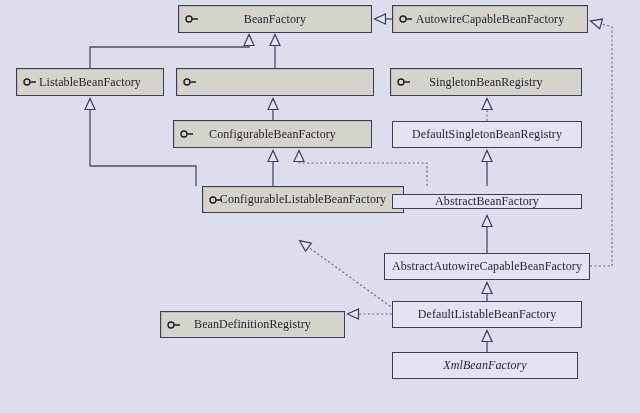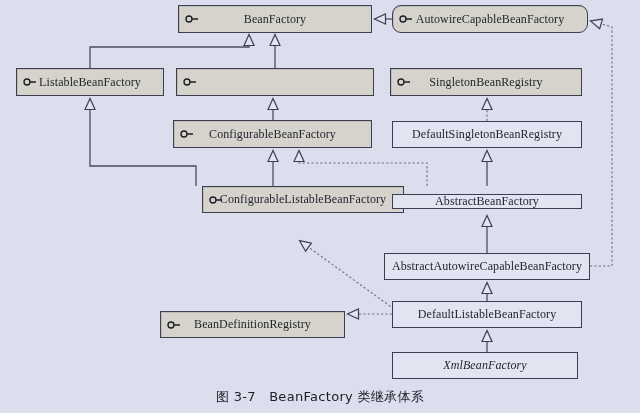--- a/index.html
+++ b/index.html
@@ -116,21 +116,21 @@
   </svg>
 
   <div class="node iface" style="left:178px;top:5px;width:194px;height:28px;">
     <svg class="lolli" viewBox="0 0 14 9">
       <circle cx="4" cy="4.5" r="3" fill="none" stroke="#1d1f27" stroke-width="1.4"></circle>
       <line x1="7.2" y1="4.5" x2="13" y2="4.5" stroke="#1d1f27" stroke-width="1.4"></line>
     </svg>
     <span class="nm">BeanFactory</span>
   </div>
 
-  <div class="node iface" style="left:392px;top:5px;width:196px;height:28px;border-radius:9px;">
+  <div class="node iface" style="left:392px;top:5px;width:196px;height:28px;">
     <svg class="lolli" viewBox="0 0 14 9">
       <circle cx="4" cy="4.5" r="3" fill="none" stroke="#1d1f27" stroke-width="1.4"></circle>
       <line x1="7.2" y1="4.5" x2="13" y2="4.5" stroke="#1d1f27" stroke-width="1.4"></line>
     </svg>
     <span class="nm">AutowireCapableBeanFactory</span>
   </div>
 
   <div class="node iface" style="left:16px;top:68px;width:148px;height:28px;">
     <svg class="lolli" viewBox="0 0 14 9">
       <circle cx="4" cy="4.5" r="3" fill="none" stroke="#1d1f27" stroke-width="1.4"></circle>
@@ -191,15 +191,14 @@
   </div>
 
   <div class="node cls" style="left:392px;top:301px;width:190px;height:27px;">
     <span class="nm">DefaultListableBeanFactory</span>
   </div>
 
   <div class="node cls" style="left:392px;top:352px;width:186px;height:27px;font-style:italic;">
     <span class="nm">XmlBeanFactory</span>
   </div>
 
-  <div class="caption">图 3-7　BeanFactory 类继承体系</div>
 
 </div>
 
 </body></html>

